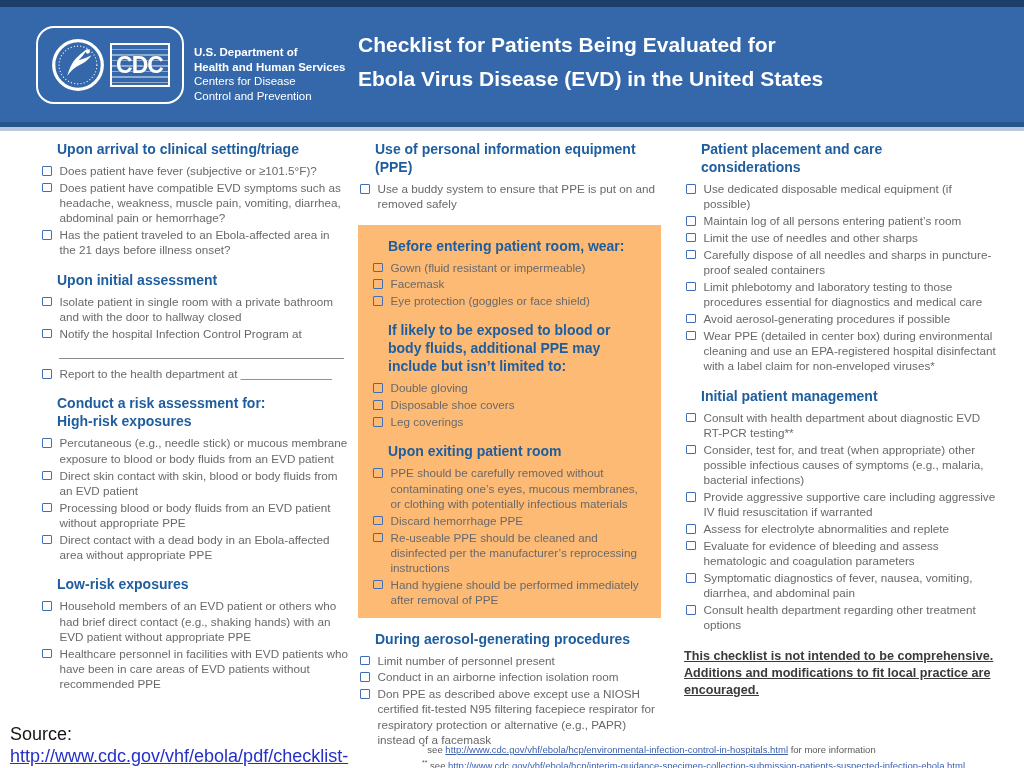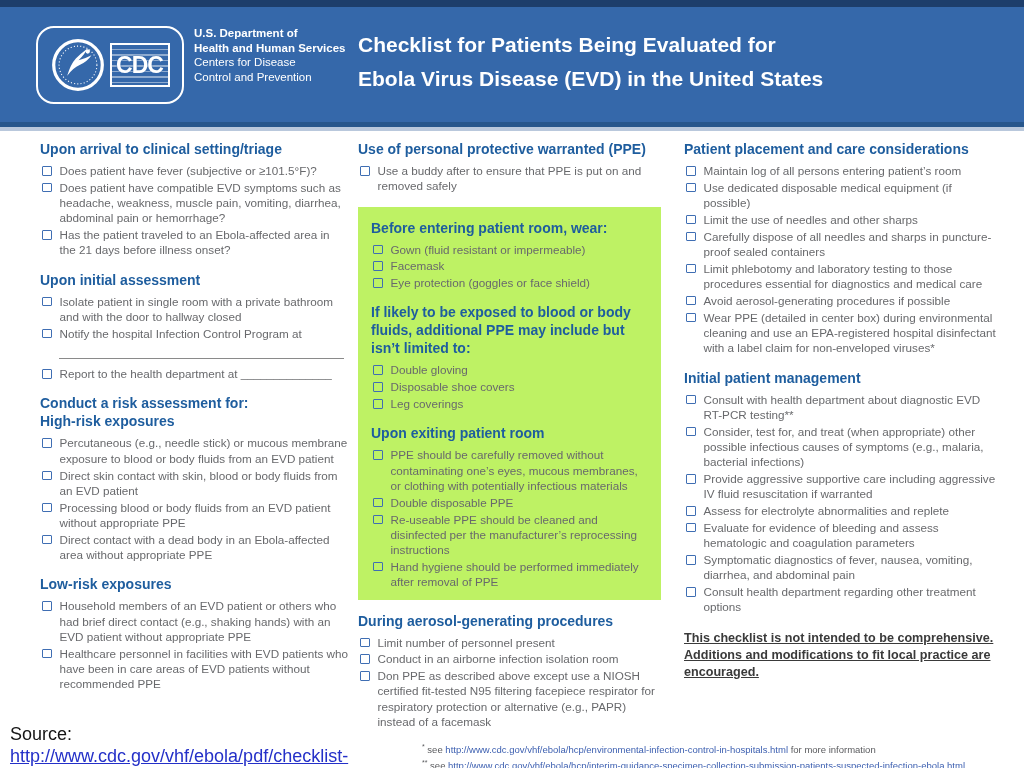--- a/index.html
+++ b/index.html
@@ -9,42 +9,42 @@
   .band{position:absolute;left:0;top:0;width:1024px;height:122px;background:#3568aa;}
   .band-topstrip{position:absolute;left:0;top:0;width:100%;height:7px;background:#1d3e6b;}
   .band-sep1{position:absolute;left:0;top:122px;width:1024px;height:5px;background:#27568c;}
   .band-sep2{position:absolute;left:0;top:127px;width:1024px;height:4px;background:#b9c8dc;}
   .logo-group{position:absolute;left:36px;top:26px;width:144px;height:74px;border:2.5px solid #fff;
               border-radius:18px;display:flex;align-items:center;justify-content:center;gap:5px;}
   .eagle svg{display:block;}
   .cdc-box{width:56px;height:40px;border:2.5px solid #fff;display:flex;align-items:center;justify-content:center;
            background:repeating-linear-gradient(180deg,rgba(255,255,255,0) 0 4px,rgba(255,255,255,.45) 4px 5.5px);}
   .cdc-box span{color:#fff;font-weight:bold;font-size:23px;letter-spacing:-1px;text-shadow:0 0 2px #3568aa;}
-  .agency{position:absolute;left:194px;top:26px;color:#fff;font-size:11.5px;line-height:14.5px;}
+  .agency{position:absolute;left:194px;top:45px;color:#fff;font-size:11.5px;line-height:14.5px;}
   .agency .b{font-weight:bold;}
   .doc-title{position:absolute;left:358px;top:28px;color:#fff;font-weight:bold;font-size:21px;line-height:34px;}
   
   .col{position:absolute;top:140px;}
   #col-0{left:40px;width:308px;}
   #col-1{left:358px;width:303px;}
   #col-2{left:684px;width:316px;}
   .section{margin-bottom:13px;}
-  .heading{color:#1e5d9e;font-weight:bold;font-size:14px;line-height:18px;margin:0 0 5px;white-space:pre-line;}
+  .heading{color:#1e5d9e;font-weight:bold;font-size:14px;line-height:18px;margin:0 17px 5px;white-space:pre-line;}
   .item{display:flex;align-items:flex-start;font-size:11.7px;line-height:15.3px;color:#68696c;margin:0 0 1.5px;}
   .cb{flex:0 0 auto;width:7.5px;height:7.5px;border:1.5px solid #3f6eb3;border-radius:1px;margin:3px 8px 0 2px;}
   .itext{flex:1 1 auto;}
   .blank{border-bottom:1px solid #8a8a8a;height:13px;margin:4px 4px 7px 19px;}
-  .box{background:#bef264;padding:12px 12px 8px 13px;margin:11px 0 12px;}
+  .box{background:#fdba74;padding:12px 12px 8px 13px;margin:11px 0 12px;}
   .box .section:last-child{margin-bottom:2px;}
   .colnote{font-size:12.6px;font-weight:bold;color:#3a3a3a;line-height:17px;margin-top:15px;text-decoration:underline;}
   
   .source{position:absolute;left:10px;top:723px;width:398px;font-size:18px;line-height:22px;color:#141414;}
   .source a{color:#2430c8;text-decoration:underline;cursor:pointer;overflow-wrap:break-word;}
   .footnotes{position:absolute;left:422px;top:740px;width:596px;font-size:9.5px;line-height:13px;color:#5a5b5e;}
-  .footnotes a{color:#3c5fb0;cursor:pointer;}
+  .footnotes a{color:#3c5fb0;text-decoration:underline;cursor:pointer;}
   .footnotes sup{font-size:7px;}
 </style>
 </head>
 <body>
 
 <div class="page">
 
   <div class="band">
     <div class="band-topstrip"></div>
     <div class="logo-group">
@@ -133,24 +133,24 @@
           <div class="itext">Household members of an EVD patient or others who had brief direct contact (e.g., shaking hands) with an EVD patient without appropriate PPE</div>
         </div>
         <div class="item">
           <span class="cb"></span>
           <div class="itext">Healthcare personnel in facilities with EVD patients who have been in care areas of EVD patients without recommended PPE</div>
         </div>
       </div>
     </div>
   <div class="col" id="col-1">
       <div class="section">
-        <div class="heading">Use of personal protective warranted (PPE)</div>
-        <div class="item">
-          <span class="cb"></span>
-          <div class="itext">Use a buddy after to ensure that PPE is put on and removed safely</div>
+        <div class="heading">Use of personal information equipment (PPE)</div>
+        <div class="item">
+          <span class="cb"></span>
+          <div class="itext">Use a buddy system to ensure that PPE is put on and removed safely</div>
         </div>
       </div>
       <div class="box">
         <div class="section">
           <div class="heading">Before entering patient room, wear:</div>
           <div class="item">
             <span class="cb"></span>
             <div class="itext">Gown (fluid resistant or impermeable)</div>
           </div>
           <div class="item">
@@ -178,21 +178,21 @@
           </div>
         </div>
         <div class="section">
           <div class="heading">Upon exiting patient room</div>
           <div class="item">
             <span class="cb"></span>
             <div class="itext">PPE should be carefully removed without contaminating one’s eyes, mucous membranes, or clothing with potentially infectious materials</div>
           </div>
           <div class="item">
             <span class="cb"></span>
-            <div class="itext">Double disposable PPE</div>
+            <div class="itext">Discard hemorrhage PPE</div>
           </div>
           <div class="item">
             <span class="cb"></span>
             <div class="itext">Re-useable PPE should be cleaned and disinfected per the manufacturer’s reprocessing instructions</div>
           </div>
           <div class="item">
             <span class="cb"></span>
             <div class="itext">Hand hygiene should be performed immediately after removal of PPE</div>
           </div>
         </div>
@@ -211,25 +211,25 @@
           <span class="cb"></span>
           <div class="itext">Don PPE as described above except use a NIOSH certified fit-tested N95 filtering facepiece respirator for respiratory protection or alternative (e.g., PAPR) instead of a facemask</div>
         </div>
       </div>
     </div>
   <div class="col" id="col-2">
       <div class="section">
         <div class="heading">Patient placement and care considerations</div>
         <div class="item">
           <span class="cb"></span>
+          <div class="itext">Use dedicated disposable medical equipment (if possible)</div>
+        </div>
+        <div class="item">
+          <span class="cb"></span>
           <div class="itext">Maintain log of all persons entering patient’s room</div>
-        </div>
-        <div class="item">
-          <span class="cb"></span>
-          <div class="itext">Use dedicated disposable medical equipment (if possible)</div>
         </div>
         <div class="item">
           <span class="cb"></span>
           <div class="itext">Limit the use of needles and other sharps</div>
         </div>
         <div class="item">
           <span class="cb"></span>
           <div class="itext">Carefully dispose of all needles and sharps in puncture-proof sealed containers</div>
         </div>
         <div class="item">

